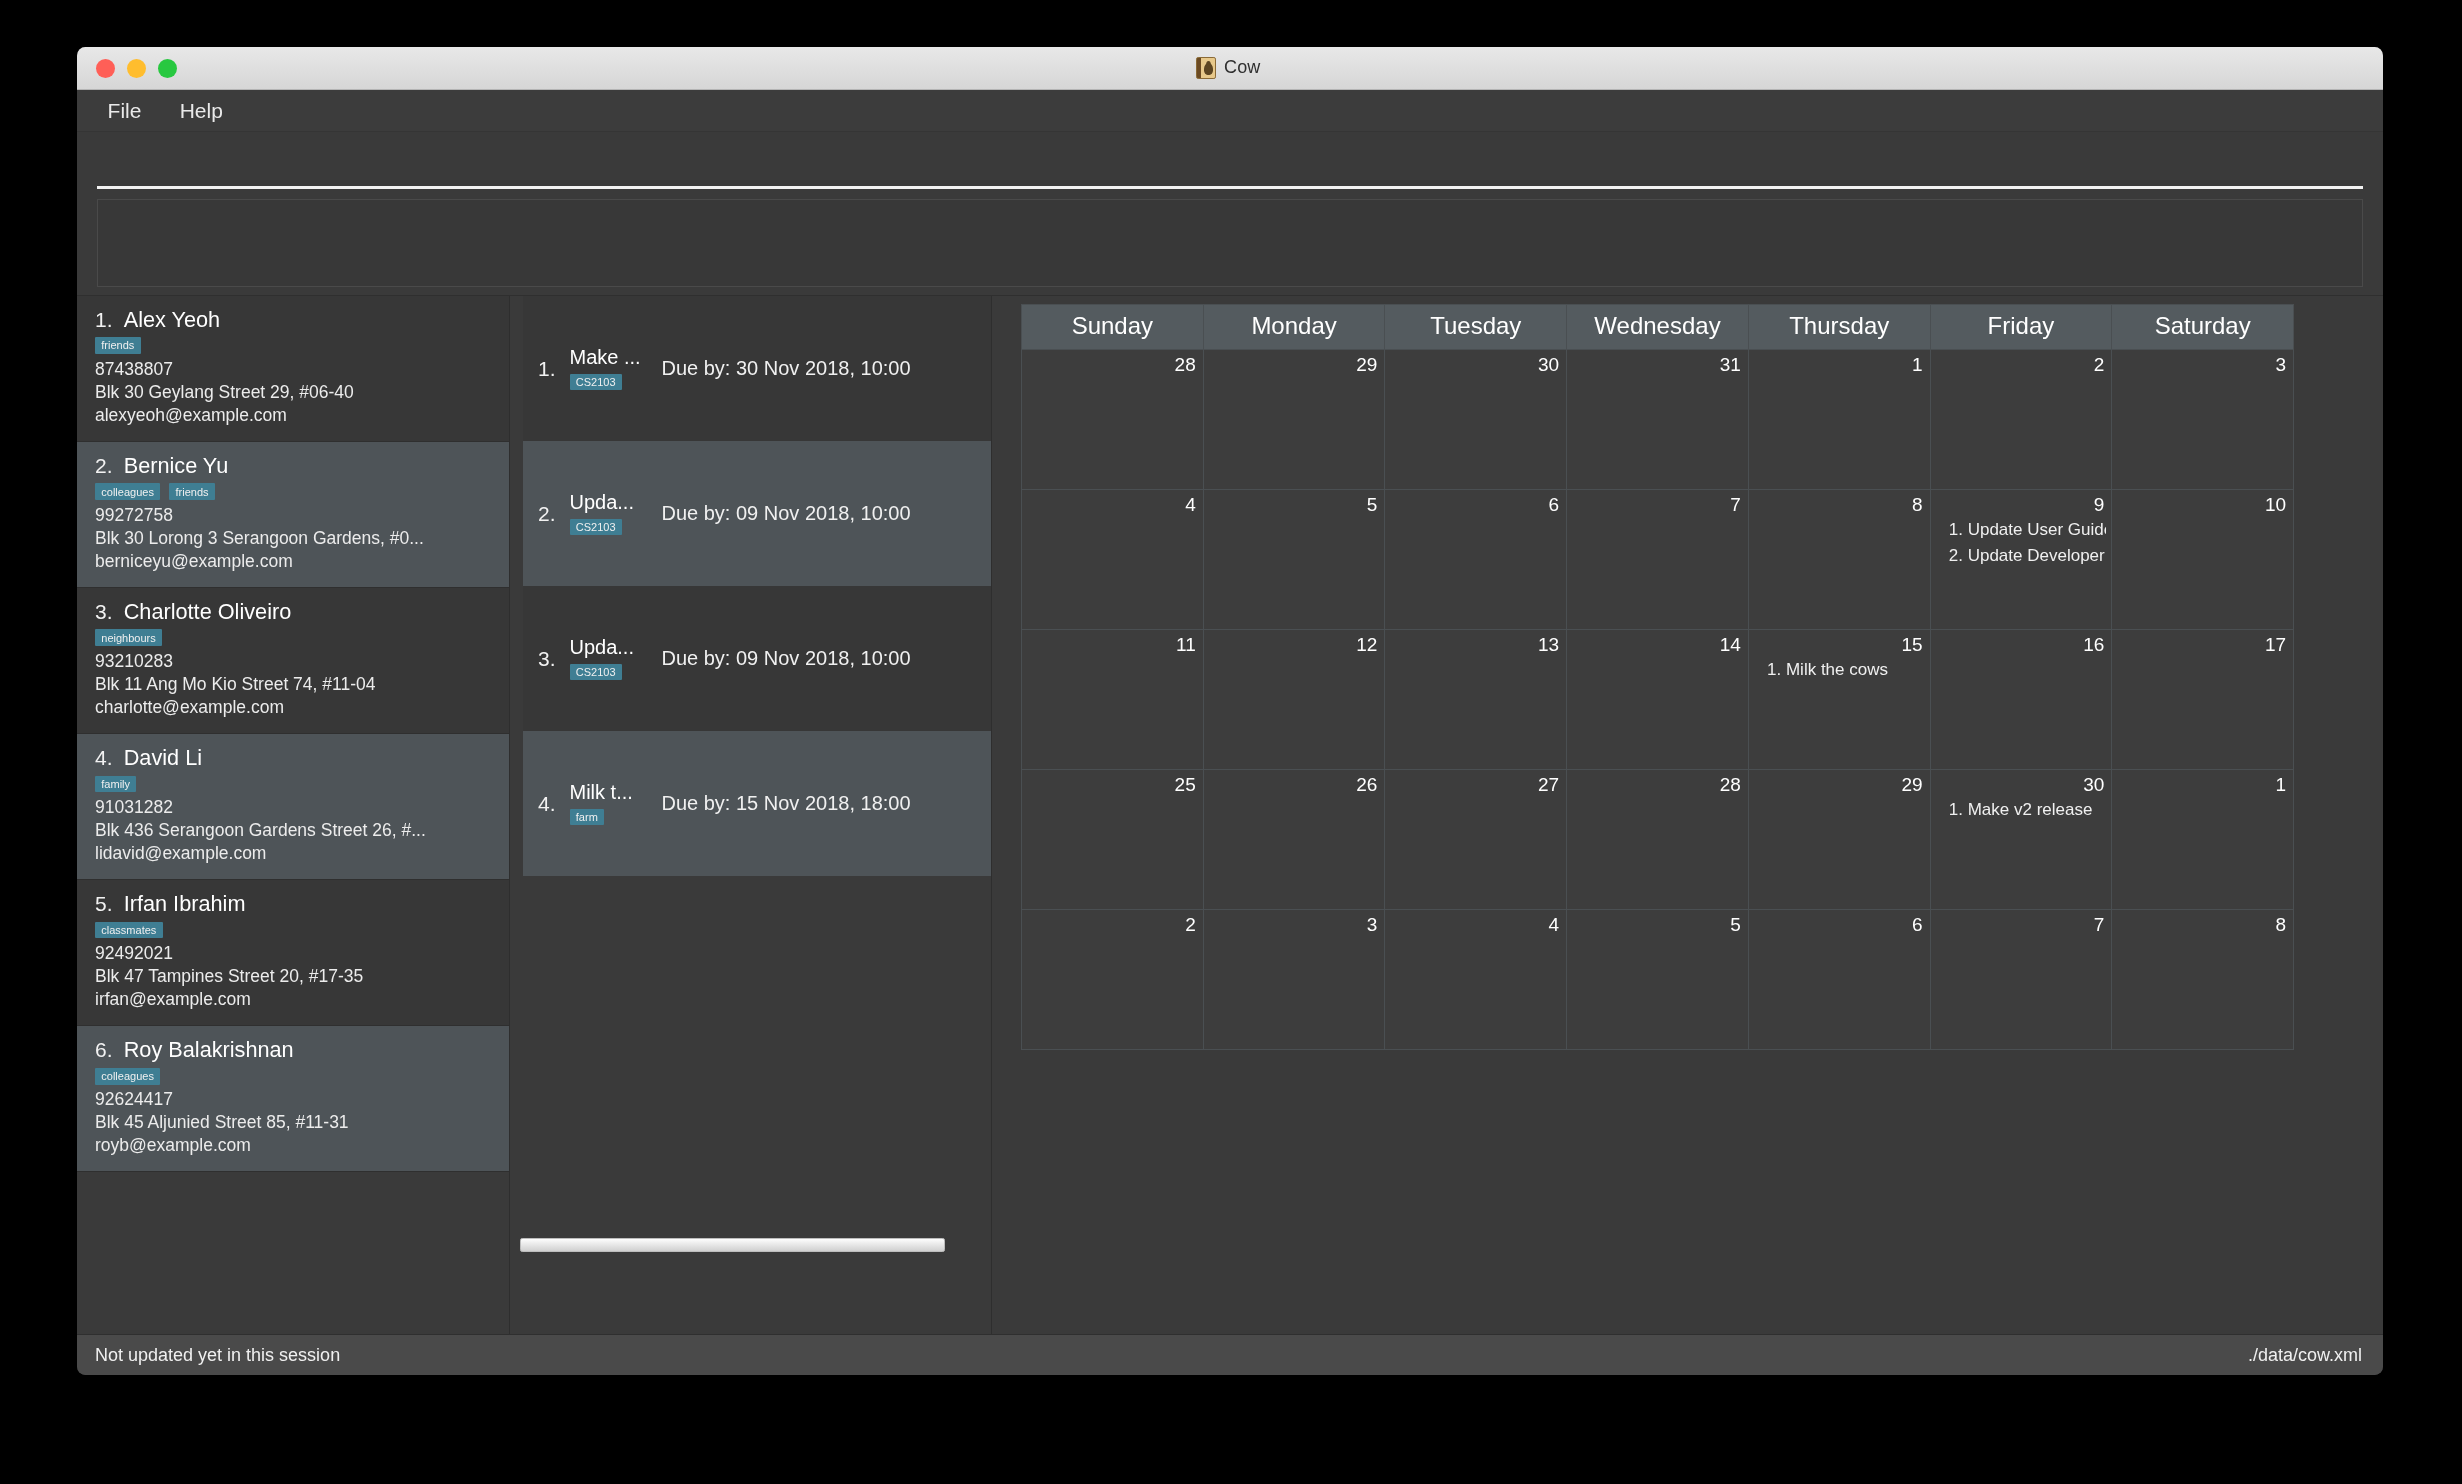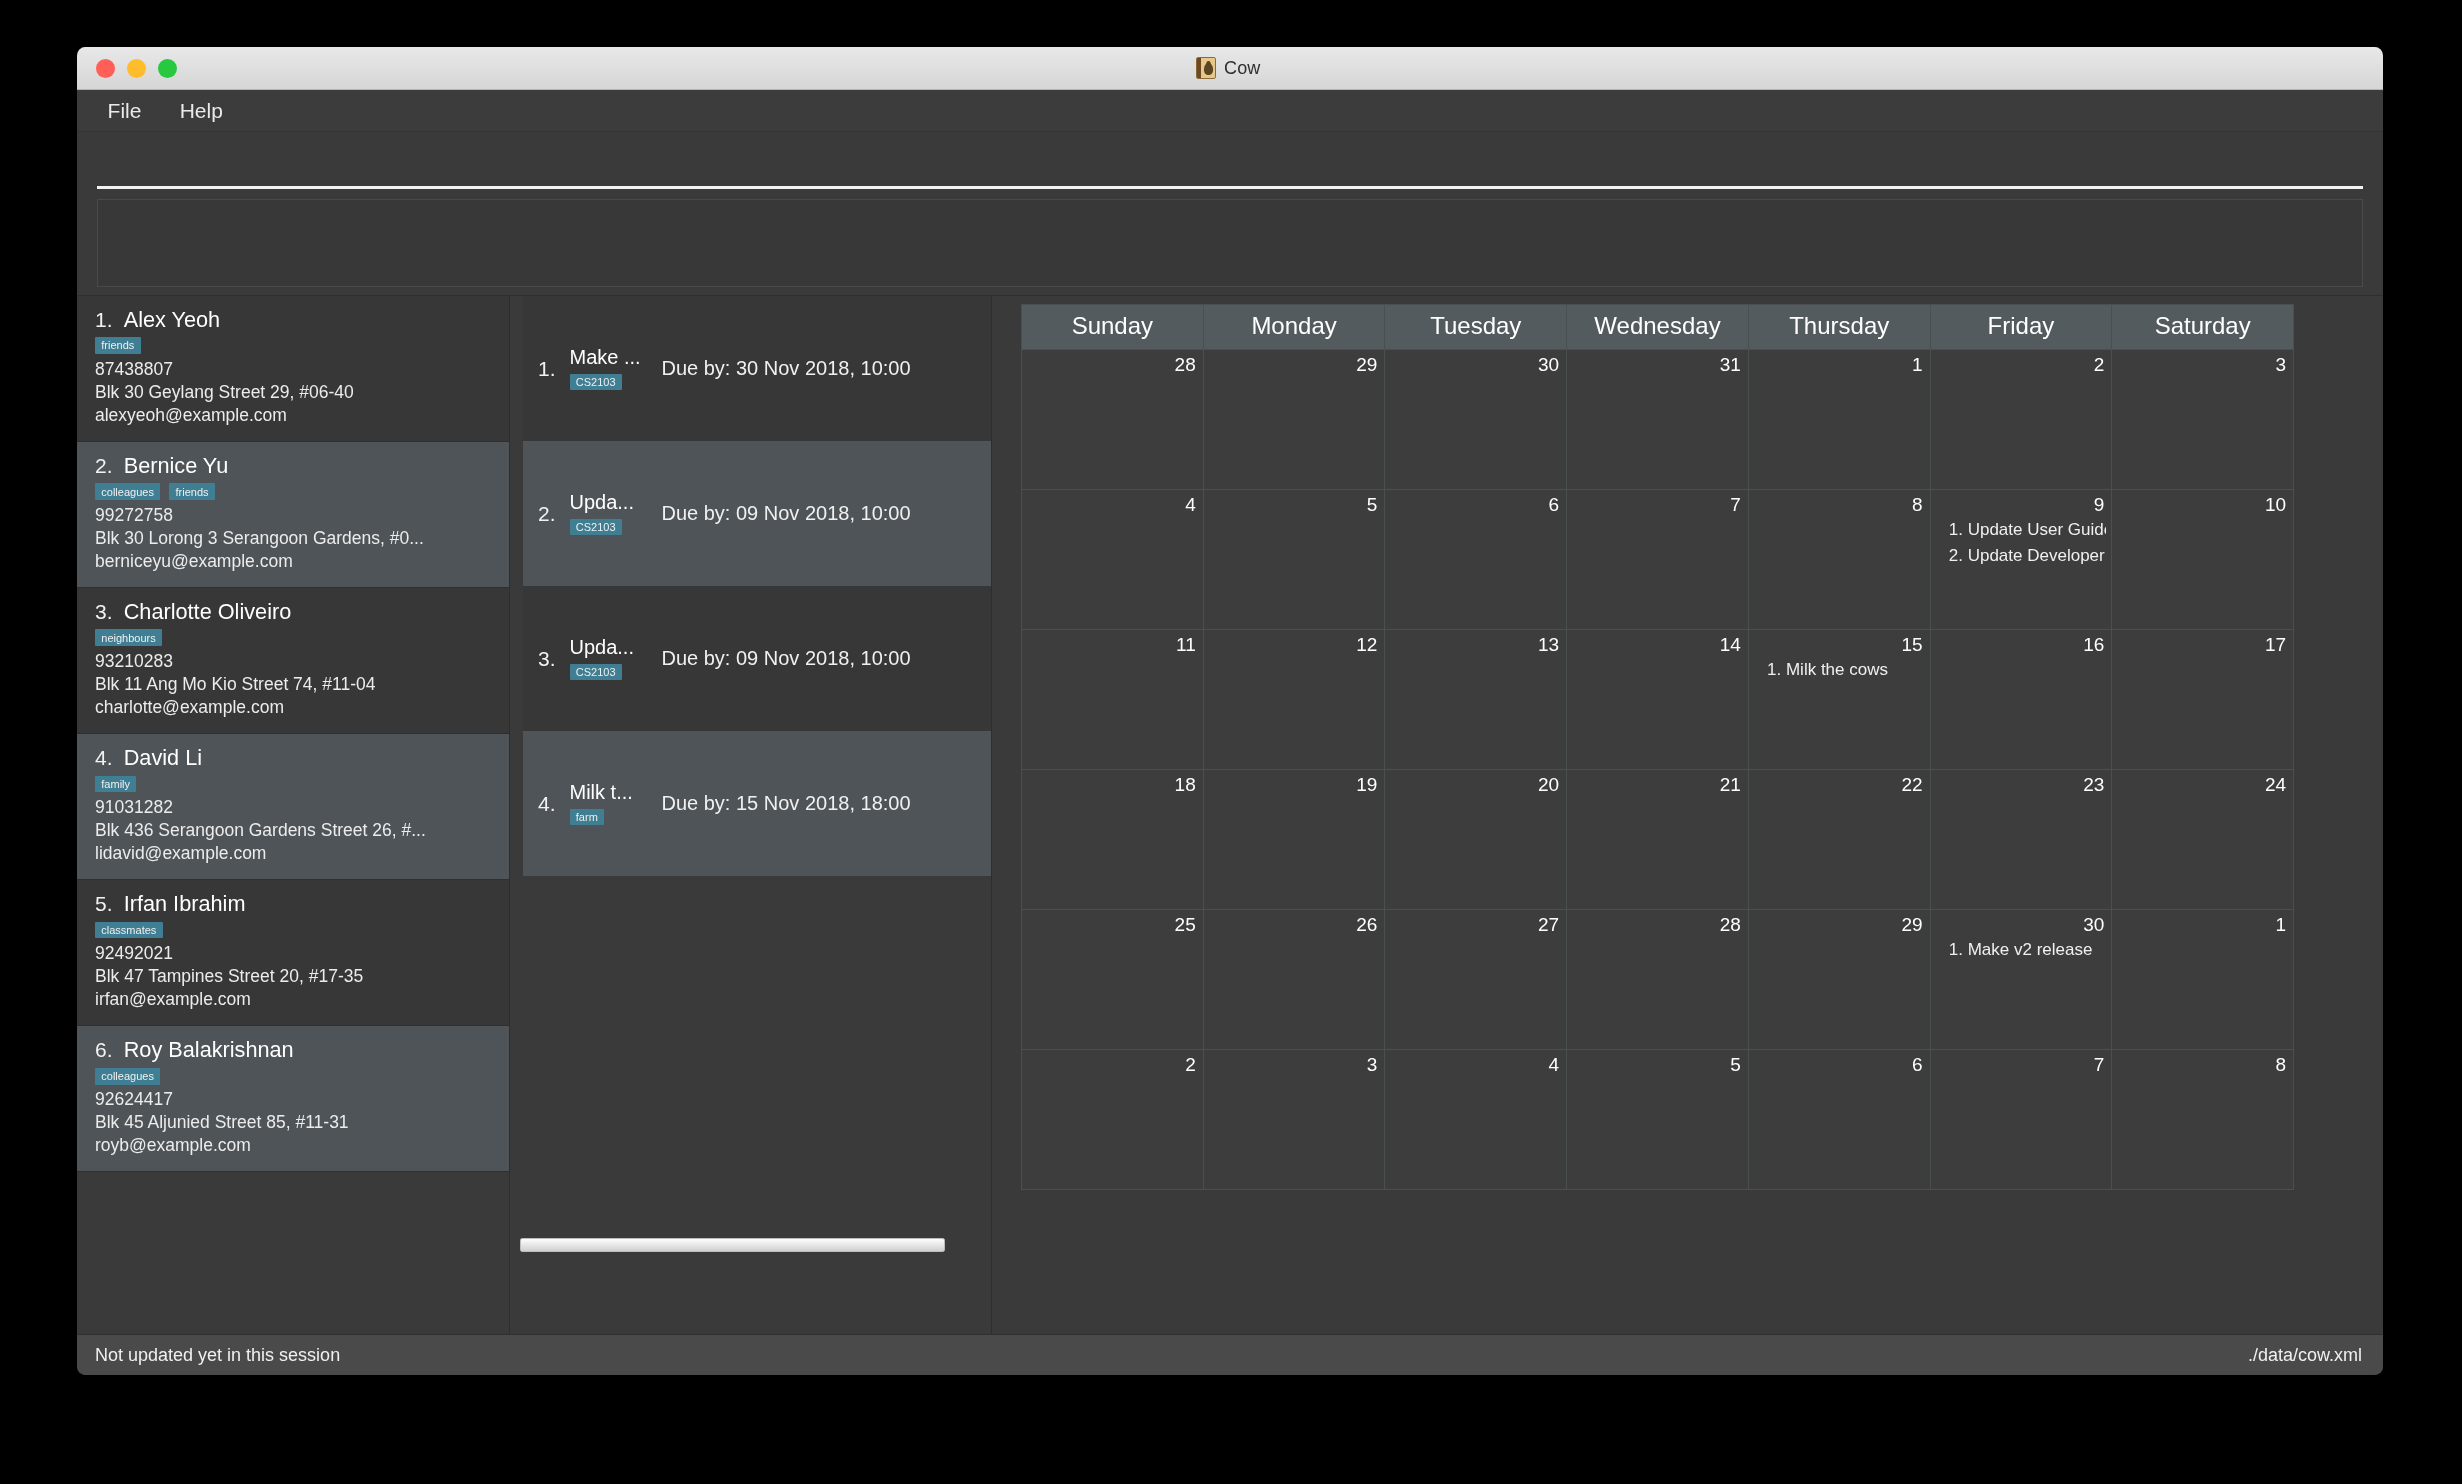--- a/index.html
+++ b/index.html
@@ -43,21 +43,20 @@
   }
   .light { width: 19px; height: 19px; border-radius: 50%; }
   .light.close   { background: #ff5f57; }
   .light.min     { background: #ffbd2e; }
   .light.zoom    { background: #28c840; }
 
   #title-center {
     position: absolute;
     left: 0; right: 4px;
     display: flex;
-    align-items: center;
     justify-content: center;
     gap: 8.4px;
     pointer-events: none;
   }
   #app-icon {
     width: 20px; height: 21.7px;
     border-radius: 2.1px;
     background: linear-gradient(to right, #6b4a22 0 4.2px, #e7c88a 4.2px 100%);
     border: 0.7px solid #8a6a36;
     position: relative;
@@ -554,43 +553,20 @@
               </div>
               <div class="day-cell">
                 <span class="day-number">16</span>
               </div>
               <div class="day-cell">
                 <span class="day-number">17</span>
               </div>
             </div>
             <div class="week-row">
               <div class="day-cell">
-                <span class="day-number">18</span>
-              </div>
-              <div class="day-cell">
-                <span class="day-number">19</span>
-              </div>
-              <div class="day-cell">
-                <span class="day-number">20</span>
-              </div>
-              <div class="day-cell">
-                <span class="day-number">21</span>
-              </div>
-              <div class="day-cell">
-                <span class="day-number">22</span>
-              </div>
-              <div class="day-cell">
-                <span class="day-number">23</span>
-              </div>
-              <div class="day-cell">
-                <span class="day-number">24</span>
-              </div>
-            </div>
-            <div class="week-row">
-              <div class="day-cell">
                 <span class="day-number">25</span>
               </div>
               <div class="day-cell">
                 <span class="day-number">26</span>
               </div>
               <div class="day-cell">
                 <span class="day-number">27</span>
               </div>
               <div class="day-cell">
                 <span class="day-number">28</span>

